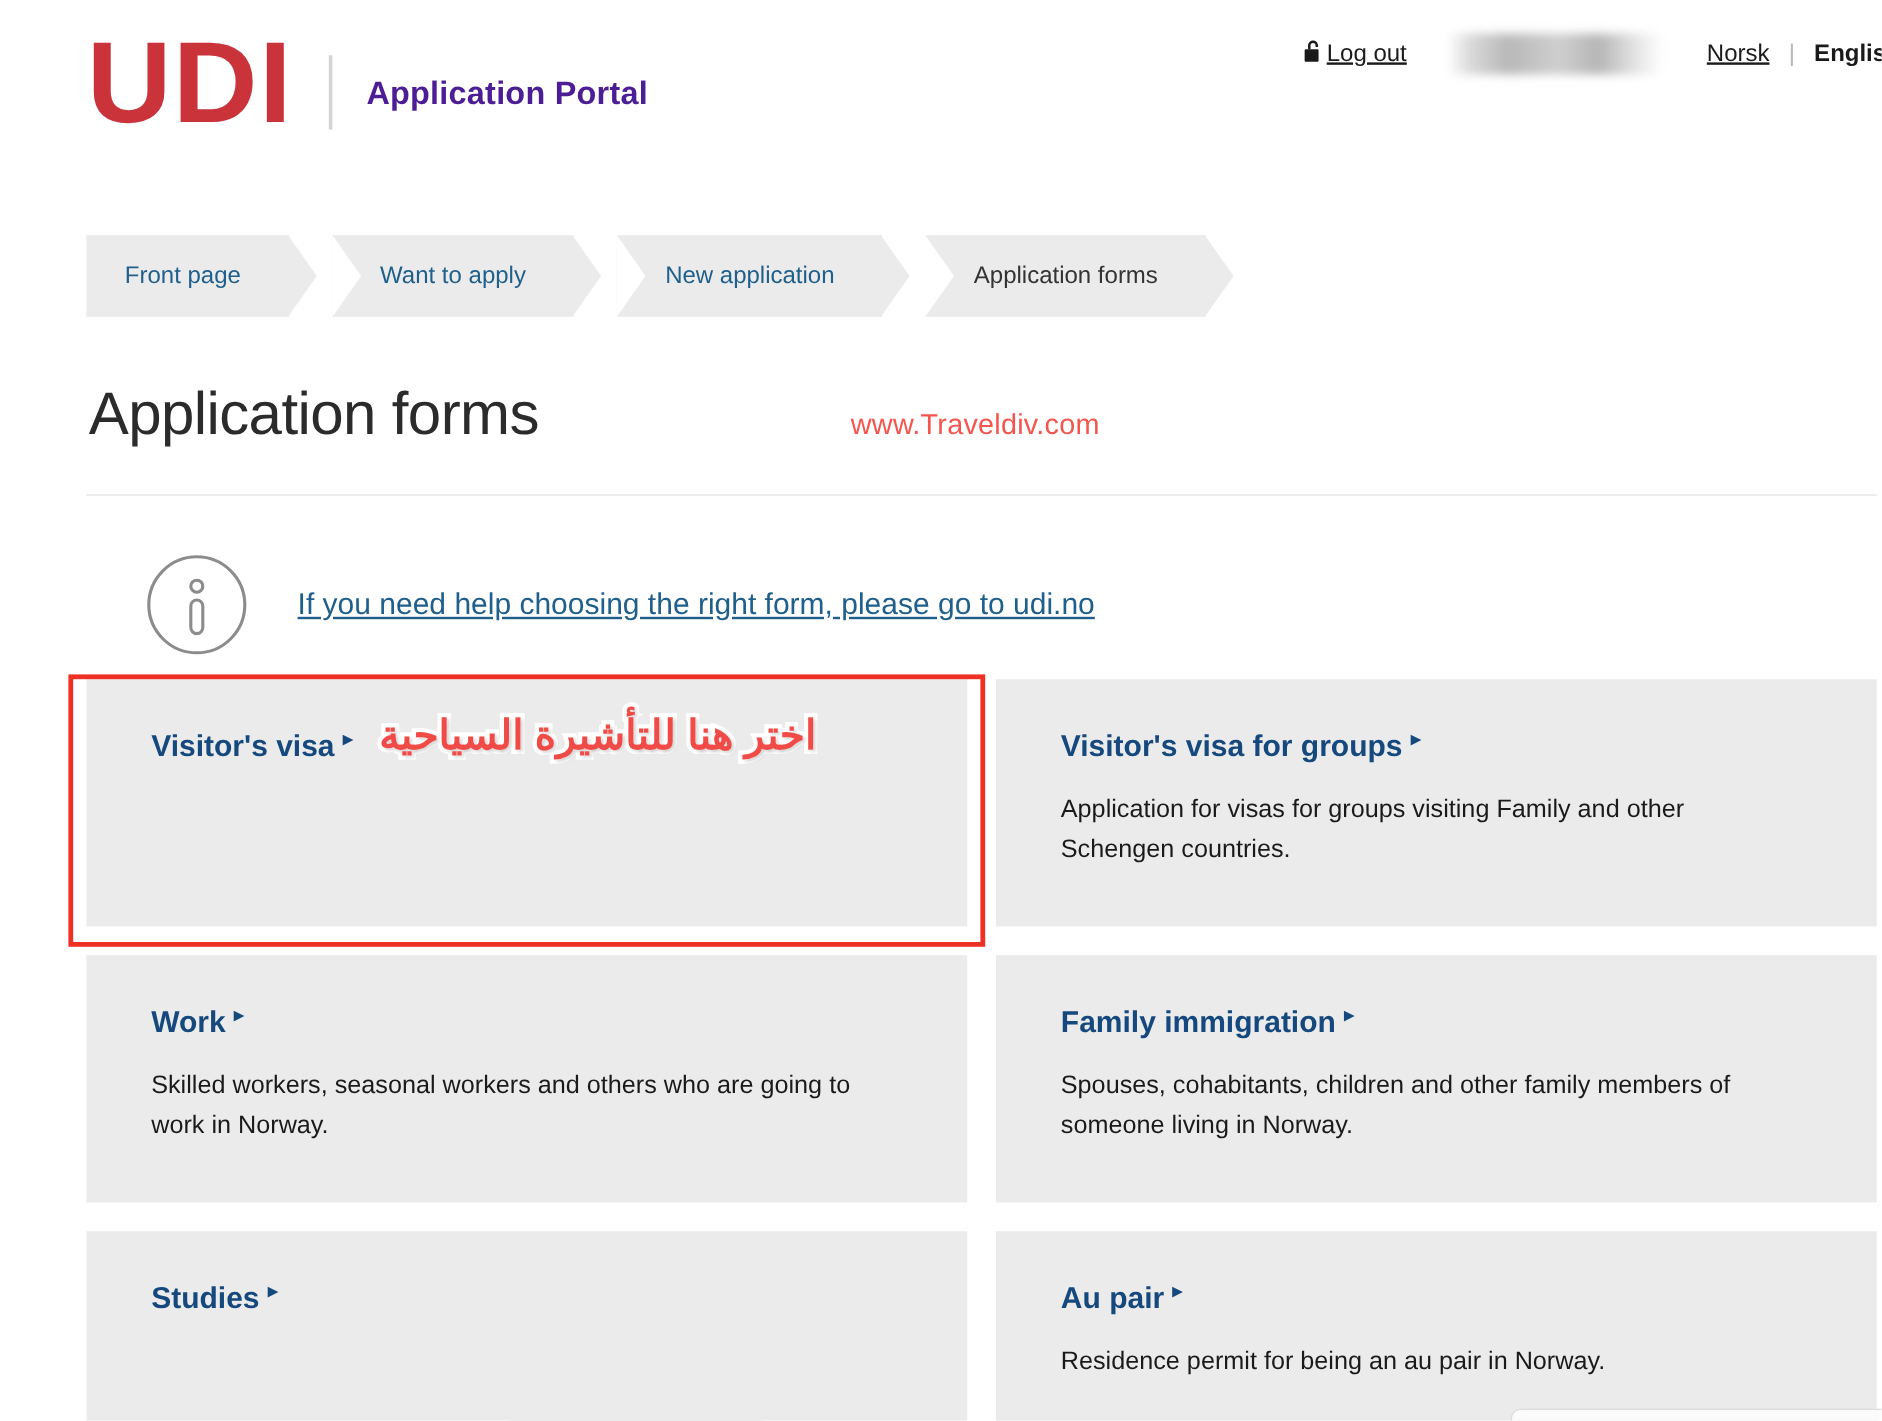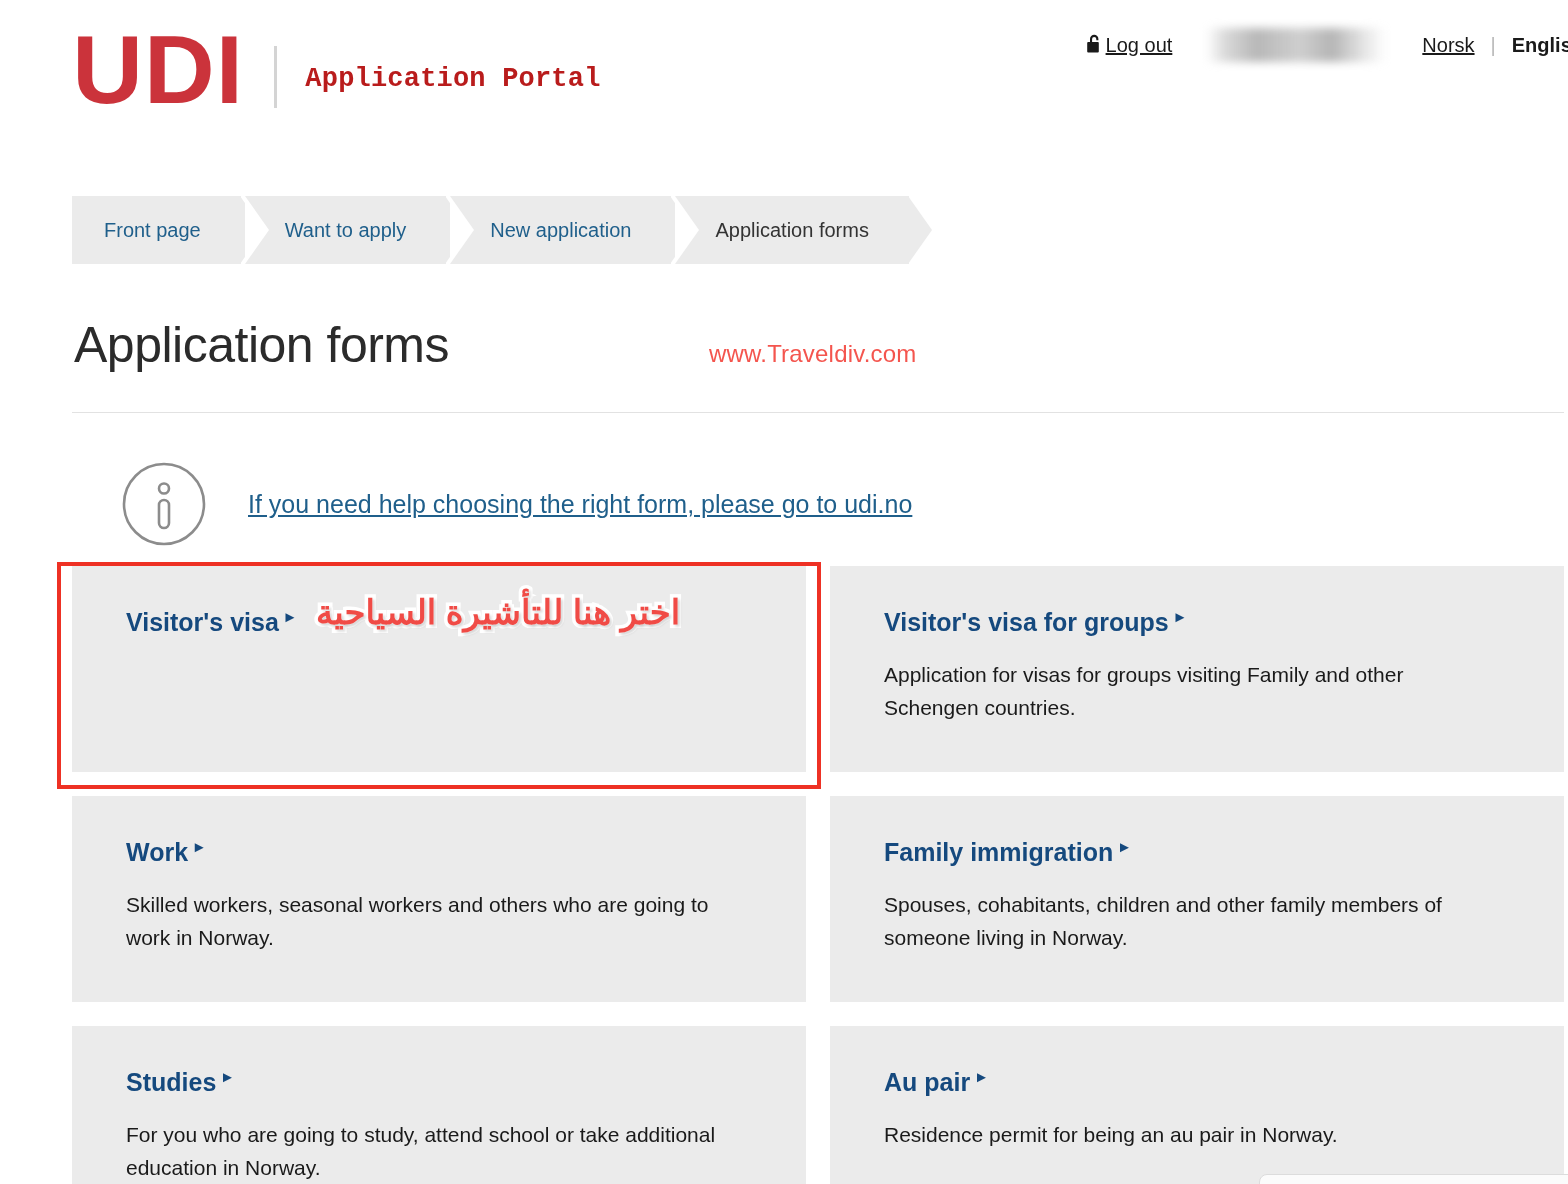--- a/index.html
+++ b/index.html
@@ -42,26 +42,25 @@
     width: 3px;
     height: 62px;
     background: #d4d4d4;
     margin-left: 32px;
     margin-right: 28px;
     align-self: center;
     margin-top: 14px;
   }
   .logo-subtitle {
     font-size: 27px;
-    color: #b91c1c;
+    color: #4c1d95;
     font-weight: bold;
     align-self: center;
     margin-top: 18px;
     letter-spacing: 0.2px;
-    font-family: Liberation Mono, monospace;
   }
 
   .header-right {
     position: absolute;
     right: 28px; top: 28px;
     display: flex;
     align-items: center;
     font-size: 20px;
   }
   .logout-link {
@@ -107,20 +106,21 @@
     font-weight: bold;
   }
 
   
   .breadcrumb {
     position: absolute;
     left: 28px; top: 196px;
     display: flex;
     align-items: stretch;
     height: 52px;
+    gap: 32px;
   }
   .crumb {
     position: relative;
     background: #ebebeb;
     height: 68px;
     display: flex;
     align-items: center;
     padding-left: 40px;
     padding-right: 40px;
     font-size: 20px;
@@ -378,21 +378,20 @@
         <span class="arrow">▸</span>
       </div>
       <p class="card-desc">Spouses, cohabitants, children and other family members of someone living in Norway.</p>
     </div>
 
     <div class="card">
       <div class="card-title">
         <span>Studies</span>
         <span class="arrow">▸</span>
       </div>
-      <p class="card-desc">For you who are going to study, attend school or take additional education in Norway.</p>
     </div>
 
     <div class="card">
       <div class="card-title">
         <span>Au pair</span>
         <span class="arrow">▸</span>
       </div>
       <p class="card-desc">Residence permit for being an au pair in Norway.</p>
     </div>
 

